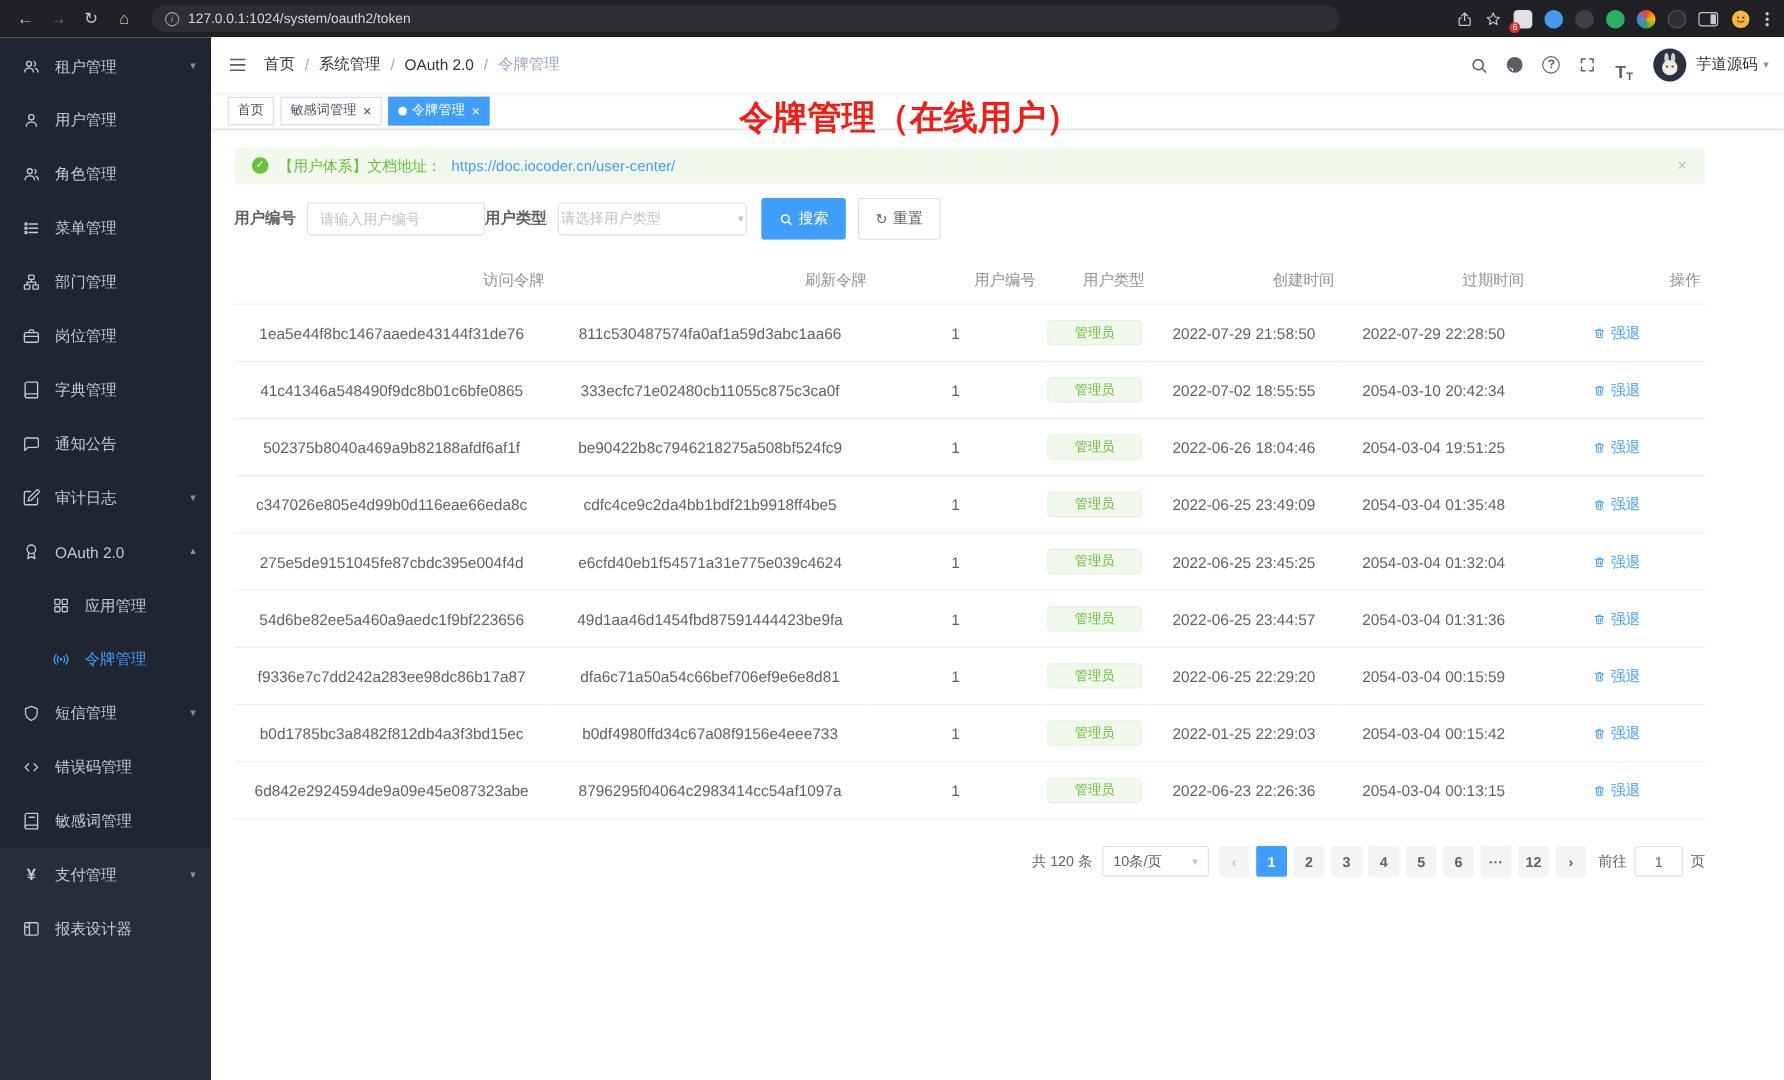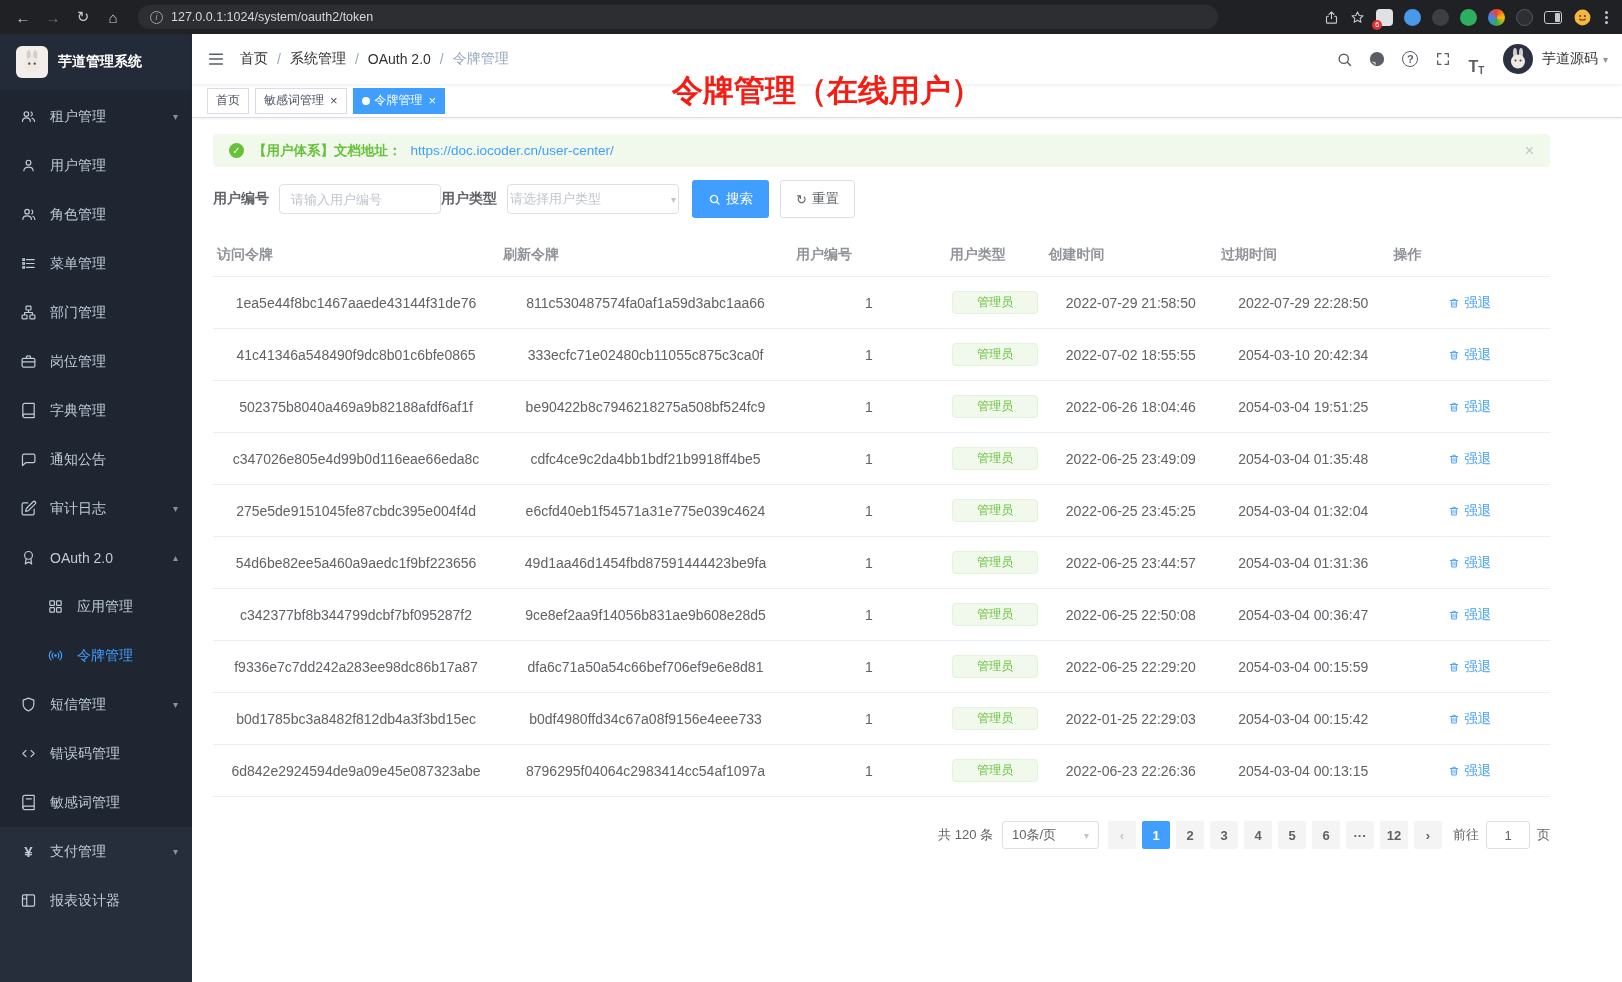--- a/index.html
+++ b/index.html
@@ -64,52 +64,52 @@
 .tagsbar{height:34px;display:flex;align-items:center;padding-left:15px;gap:6px;background:#fff;border-bottom:1px solid #d8dce5;box-shadow:0 1px 3px 0 rgba(0,0,0,.06);position:relative;z-index:4}
 .tag-item{height:26px;display:inline-flex;align-items:center;gap:5px;padding:0 8px;border:1px solid #d8dce5;background:#fff;color:#495060;font-size:12px;cursor:pointer}
 .tag-item.active{background:#409EFF;border-color:#409EFF;color:#fff}
 .tag-dot{width:8px;height:8px;border-radius:50%;background:#fff;display:inline-block}
 .tag-close{font-size:13px;line-height:1;margin-left:1px}
 
 
 .content{flex:1;padding:16px 72px 0 21px;background:#fff;position:relative}
 .alert{height:33px;background:#f0f9eb;border-radius:4px;display:flex;align-items:center;padding:0 16px;gap:9px;position:relative;margin-bottom:13px}
 .alert-check{width:15px;height:15px;border-radius:50%;background:#67C23A;color:#fff;font-size:10px;display:flex;align-items:center;justify-content:center;flex-shrink:0}
-.alert-msg{color:#67C23A;font-size:13.5px;font-weight:700}
+.alert-msg{color:#67C23A;font-size:13.5px;font-weight:400}
 .alert-link{color:#409EFF;font-size:13.5px;text-decoration:none;cursor:pointer}
 .alert-close{position:absolute;right:16px;color:#c0c4cc;font-size:16px;cursor:pointer;line-height:1}
 
 .filters{display:flex;align-items:center;margin-bottom:16px}
 .f-label{font-size:14px;font-weight:700;color:#606266;margin-right:10px}
 .f-input{width:162px;height:30px;border:1px solid #dcdfe6;border-radius:4px;padding:0 11px;font-size:13px;color:#606266;font-family:inherit;outline:none;}
 .f-input::placeholder{color:#c0c4cc}
 .f-select{width:172px;height:30px;border:1px solid #dcdfe6;border-radius:4px;padding:0 2px;display:flex;align-items:center;justify-content:space-between;cursor:pointer;background:#fff;margin-right:13px}
 .f-select .ph{color:#c0c4cc;font-size:13px}
 .sel-arrow{color:#c0c4cc;font-size:10px}
 .btn{height:38px;border-radius:3px;display:inline-flex;align-items:center;gap:5px;padding:0 15px;font-size:13.5px;cursor:pointer;border:1px solid transparent;font-family:Liberation Sans, sans-serif}
 .btn-primary{background:#409EFF;color:#fff}
 .btn-plain{background:#fff;border-color:#dcdfe6;color:#606266;margin-left:11px}
 .btn .ric{font-size:13px;line-height:1}
 
 table{width:100%;border-collapse:collapse;table-layout:fixed}
-th{font-size:14px;color:#909399;font-weight:700;padding:12px 4px;border-bottom:1px solid #ebeef5;text-align:left;white-space:nowrap}
+th{font-size:14px;color:#909399;font-weight:400;padding:12px 4px;border-bottom:1px solid #ebeef5;text-align:right;white-space:nowrap}
 td{font-size:14px;color:#606266;padding:14px 4px;border-bottom:1px solid #ebeef5;text-align:center;white-space:nowrap;overflow:hidden}
 .tag-success{display:inline-block;background:#f0f9eb;border:1px solid #e1f3d8;color:#67C23A;font-size:12px;padding:2px 24px;border-radius:4px}
 .action-link{color:#409EFF;font-size:13.5px;display:inline-flex;align-items:center;gap:4px;cursor:pointer;text-decoration:none}
 
 .pagination{display:flex;align-items:center;justify-content:flex-end;gap:9px;margin-top:24px;font-size:13px;color:#606266}
 .pg-size{width:97px;height:28px;border:1px solid #dcdfe6;border-radius:3px;display:flex;align-items:center;justify-content:space-between;padding:0 9px;cursor:pointer}
 .pg-pages{display:flex;gap:6px;align-items:center}
 .pg-btn{min-width:28px;height:28px;background:#f4f4f5;border:none;border-radius:2px;font-size:13px;color:#606266;display:flex;align-items:center;justify-content:center;cursor:pointer;font-family:inherit;font-weight:700;padding:0 6px}
 .pg-btn.active{background:#409EFF;color:#fff}
 .pg-btn.disabled{color:#c0c4cc;cursor:default}
 .pg-goto{display:flex;align-items:center;gap:7px;margin-left:2px}
 .goto-input{width:44px;height:28px;border:1px solid #dcdfe6;border-radius:3px;text-align:center;font-size:13px;color:#606266;font-family:inherit;outline:none}
 
-.annotation{position:absolute;left:672px;top:70px;font-size:31px;font-weight:700;color:#f51c14;z-index:40;pointer-events:none;white-space:nowrap}
+.annotation{position:absolute;left:672px;top:86px;font-size:31px;font-weight:700;color:#f51c14;z-index:40;pointer-events:none;white-space:nowrap}
 </style>
 </head>
 <body>
 
 <div class="chrome">
   <span class="cbtn">←</span>
   <span class="cbtn dim">→</span>
   <span class="cbtn">↻</span>
   <span class="cbtn">⌂</span>
   <div class="omnibox">
@@ -150,32 +150,20 @@
         <i></i>
         <i></i>
         <i></i>
       </span>
   </div>
 </div>
 
 <div class="app">
 
   <aside class="sidebar">
-    <div class="logo">
-      <span class="logo-img">
-        <svg class="sicon" width="26" height="26" viewBox="0 0 24 24">
-            <ellipse cx="9" cy="6" rx="2" ry="5" fill="#cfcfcf"></ellipse>
-            <ellipse cx="15" cy="6" rx="2" ry="5" fill="#cfcfcf"></ellipse>
-            <circle cx="12" cy="14.5" r="7" fill="#efe9e4"></circle>
-            <circle cx="9.5" cy="13.5" r="1" fill="#4a3a30"></circle>
-            <circle cx="14.5" cy="13.5" r="1" fill="#4a3a30"></circle>
-          </svg>
-      </span>
-      <span class="logo-title">芋道管理系统</span>
-    </div>
 
     <nav class="menu">
       <div class="mitem">
         <svg class="sicon" viewBox="0 0 24 24">
             <g stroke="currentColor" fill="none" stroke-width="1.7" stroke-linecap="round" stroke-linejoin="round">
               <circle cx="9" cy="8.5" r="3.2"></circle>
               <path d="M3.5 19c0-3 2.4-5 5.5-5s5.5 2 5.5 5"></path>
               <path d="M15.5 5.6a3.2 3.2 0 0 1 0 5.8"></path>
               <path d="M17 14.4c2.1.7 3.5 2.3 3.5 4.6"></path>
             </g>
@@ -540,34 +528,20 @@
             <td>2022-06-25 23:44:57</td>
             <td>2054-03-04 01:31:36</td>
             <td><a class="action-link">
                   <svg class="sicon" width="12" height="12" viewBox="0 0 24 24">
                     <path d="M4.5 7h15M9.5 7V4.5h5V7M6.5 7l.8 13h9.4l.8-13M10 10.5v6M14 10.5v6" stroke="currentColor" fill="none" stroke-width="1.8" stroke-linecap="round" stroke-linejoin="round"></path>
                   </svg>
                   <span>强退</span>
                 </a></td>
           </tr>
           <tr>
-            <td>c342377bf8b344799dcbf7bf095287f2</td>
-            <td>9ce8ef2aa9f14056b831ae9b608e28d5</td>
-            <td>1</td>
-            <td><span class="tag-success">管理员</span></td>
-            <td>2022-06-25 22:50:08</td>
-            <td>2054-03-04 00:36:47</td>
-            <td><a class="action-link">
-                  <svg class="sicon" width="12" height="12" viewBox="0 0 24 24">
-                    <path d="M4.5 7h15M9.5 7V4.5h5V7M6.5 7l.8 13h9.4l.8-13M10 10.5v6M14 10.5v6" stroke="currentColor" fill="none" stroke-width="1.8" stroke-linecap="round" stroke-linejoin="round"></path>
-                  </svg>
-                  <span>强退</span>
-                </a></td>
-          </tr>
-          <tr>
             <td>f9336e7c7dd242a283ee98dc86b17a87</td>
             <td>dfa6c71a50a54c66bef706ef9e6e8d81</td>
             <td>1</td>
             <td><span class="tag-success">管理员</span></td>
             <td>2022-06-25 22:29:20</td>
             <td>2054-03-04 00:15:59</td>
             <td><a class="action-link">
                   <svg class="sicon" width="12" height="12" viewBox="0 0 24 24">
                     <path d="M4.5 7h15M9.5 7V4.5h5V7M6.5 7l.8 13h9.4l.8-13M10 10.5v6M14 10.5v6" stroke="currentColor" fill="none" stroke-width="1.8" stroke-linecap="round" stroke-linejoin="round"></path>
                   </svg>

